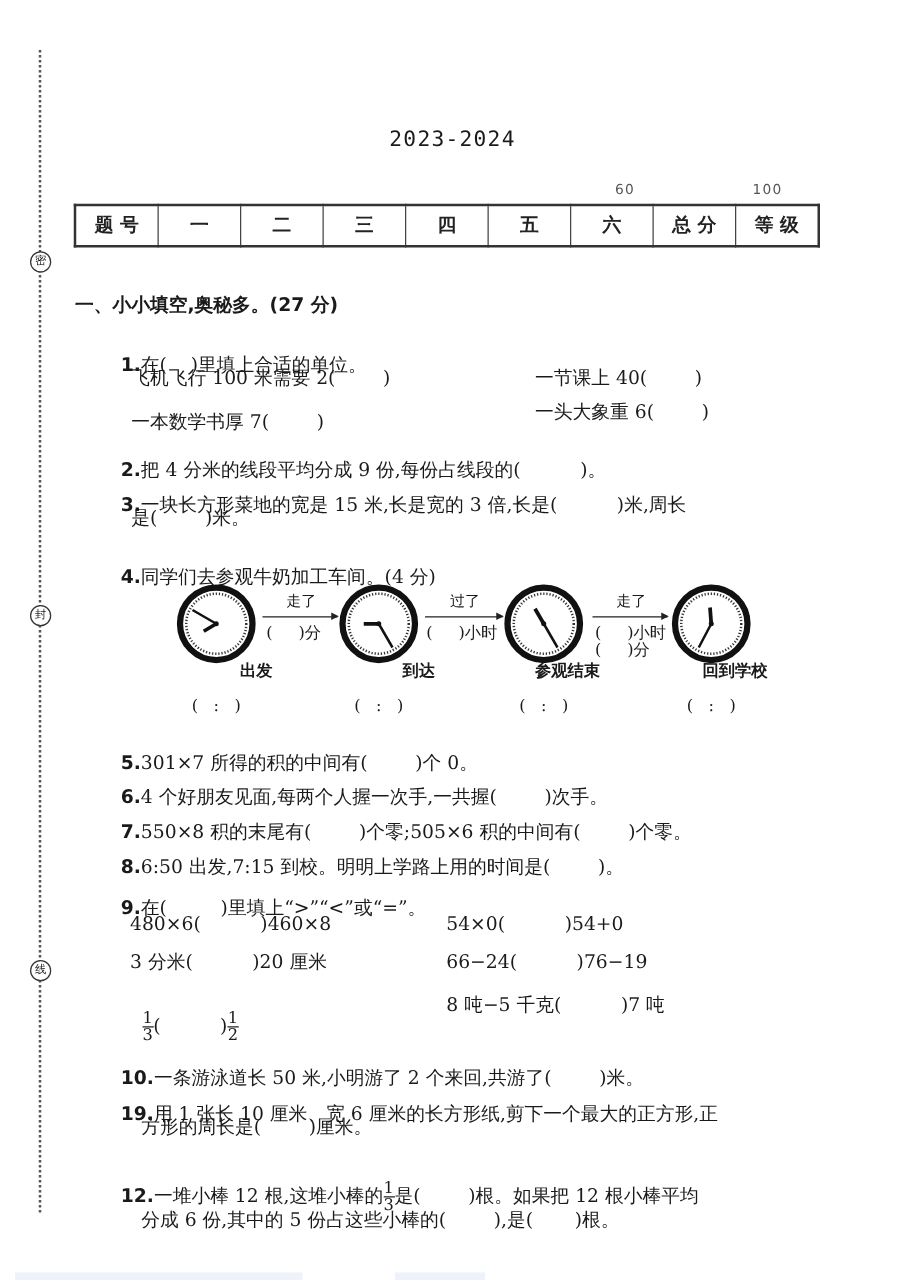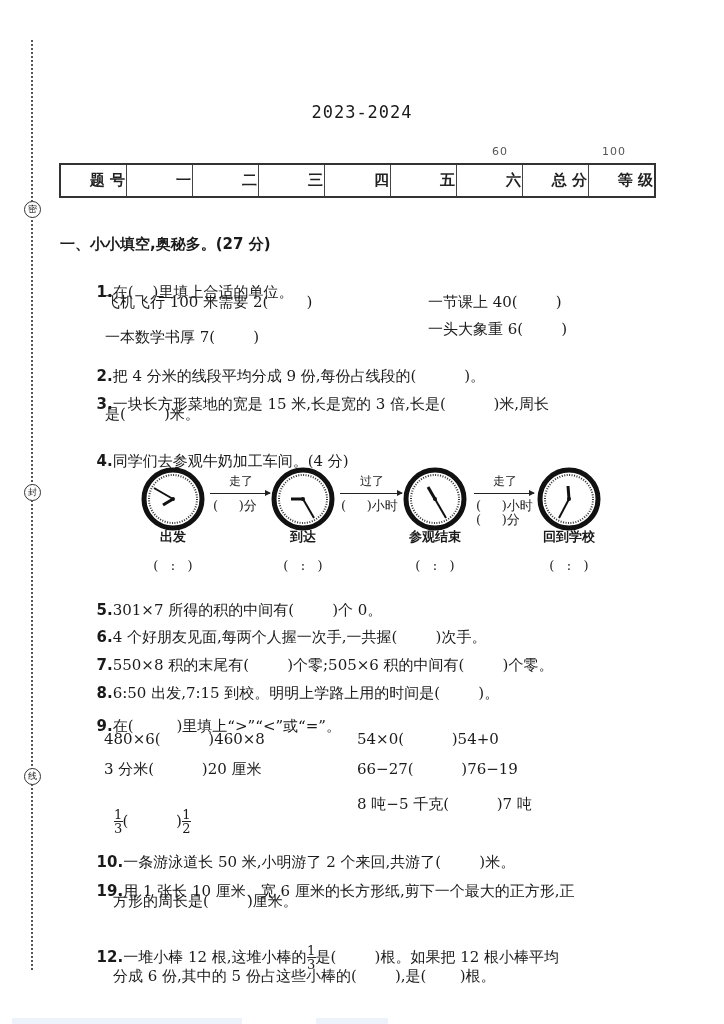--- a/index.html
+++ b/index.html
@@ -5,30 +5,30 @@
   html, body { margin:0; padding:0; }
   body { width:724px; height:1024px; background:#ffffff; position:relative; overflow:hidden;
          font-family:"DejaVu Serif", "Liberation Serif", serif; color:#1a1a1a; }
   .margin-line { position:absolute; left:31px; top:40px; height:930px; width:0; border-left:2px dotted #555; }
   .seal { position:absolute; left:24px; width:15px; height:15px; border-radius:50%; border:1px solid #333;
           background:#fff; font-size:9px; line-height:15px; text-align:center; font-family:"DejaVu Sans", sans-serif; }
   .title { position:absolute; left:0; width:724px; top:102px; text-align:center; font-family:"DejaVu Sans Mono","Liberation Mono", monospace;
            font-size:17px; letter-spacing:1px; }
   .small-num { position:absolute; top:145px; font-size:11px; color:#555; font-family:"DejaVu Sans", sans-serif; letter-spacing:1px; }
   table.score { position:absolute; left:59px; top:163px; border-collapse:collapse; border:2px solid #333; }
-  table.score td { border:1px solid #444; width:63px; text-align:right; font-size:15px; font-family:"DejaVu Sans", sans-serif; font-weight:bold; color:#222; }
+  table.score td { border:1px solid #444; width:63px; text-align:center; font-size:15px; font-family:"DejaVu Sans", sans-serif; font-weight:bold; color:#222; }
   table.score tr.r1 td { height:29px; }
   table.score tr.r2 td { height:32px; }
   .line { position:absolute; font-size:15px; white-space:pre; }
   .sec { font-family:"DejaVu Sans", sans-serif; font-weight:bold; font-size:15px; }
   .num { font-weight:bold; font-family:"DejaVu Sans", sans-serif; }
   .frac { display:inline-flex; flex-direction:column; align-items:center; vertical-align:middle; font-size:13px; line-height:13px; }
   .frac .bar { border-top:1px solid #222; width:9px; }
   .clock { position:absolute; top:467px; width:64px; height:64px; }
-  .clock-label { position:absolute; top:528px; font-size:13px; font-weight:bold; font-family:"DejaVu Sans", sans-serif; text-align:center; width:90px; }
+  .clock-label { position:absolute; top:528px; font-size:13px; font-weight:bold; font-family:"DejaVu Sans", sans-serif; text-align:right; width:90px; }
   .clock-time { position:absolute; top:558px; font-size:13px; text-align:center; width:90px; white-space:pre; }
   .arrow { position:absolute; top:493px; height:0; border-top:1px solid #222; }
   .arrow:after { content:""; position:absolute; right:-1px; top:-4px; border-left:6px solid #222; border-top:3.5px solid transparent; border-bottom:3.5px solid transparent; }
   .arrow-top { position:absolute; top:473px; font-size:12px; text-align:center; white-space:pre; }
   .arrow-bot { position:absolute; font-size:13px; white-space:pre; }
   .bottom-bar { position:absolute; top:1018px; height:6px; background:#eef2fa; }
 </style>
 </head>
 <body>
 
@@ -144,21 +144,21 @@
 <div class="line" style="left:87px;top:666px">
   <span class="num">8.</span><span>6:50 出发,7:15 到校。明明上学路上用的时间是(        )。</span>
 </div>
 
 <div class="line" style="left:87px;top:699px">
   <span class="num">9.</span><span>在(         )里填上“&gt;”“&lt;”或“=”。</span>
 </div>
 <div class="line" style="left:104px;top:730px">480×6(          )460×8</div>
 <div class="line" style="left:357px;top:730px">54×0(          )54+0</div>
 <div class="line" style="left:104px;top:760px">3 分米(          )20 厘米</div>
-<div class="line" style="left:357px;top:760px">66−27(          )76−19</div>
+<div class="line" style="left:357px;top:760px">66−24(          )76−19</div>
 <div class="line" style="left:104px;top:790px">
   <span class="frac"><span>1</span><span class="bar"></span><span>3</span></span><span>(          )</span><span class="frac"><span>1</span><span class="bar"></span><span>2</span></span>
 </div>
 <div class="line" style="left:357px;top:795px">8 吨−5 千克(          )7 吨</div>
 
 <div class="line" style="left:87px;top:835px">
   <span class="num">10.</span><span>一条游泳道长 50 米,小明游了 2 个来回,共游了(        )米。</span>
 </div>
 <div class="line" style="left:87px;top:864px">
   <span class="num">19.</span><span>用 1 张长 10 厘米、宽 6 厘米的长方形纸,剪下一个最大的正方形,正</span>

